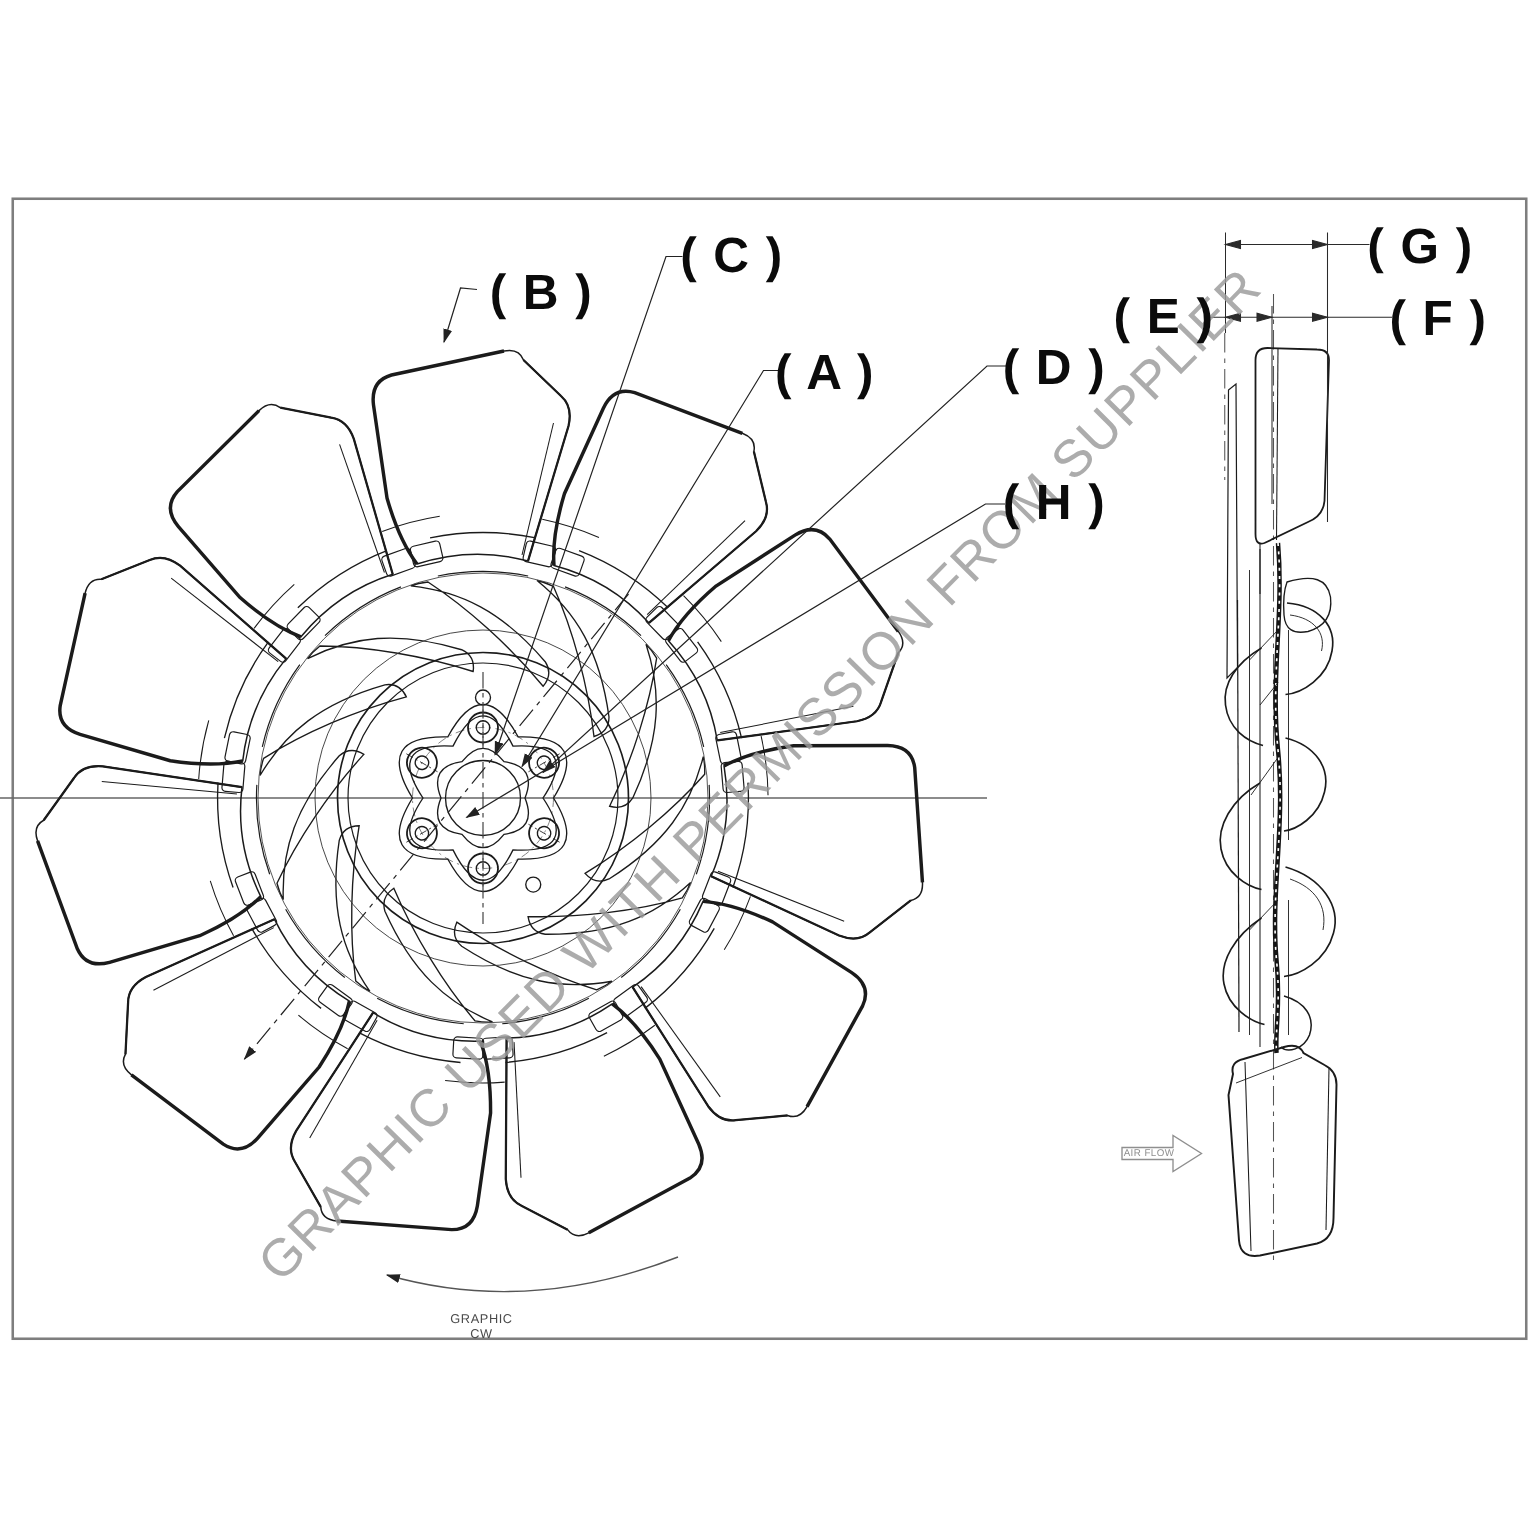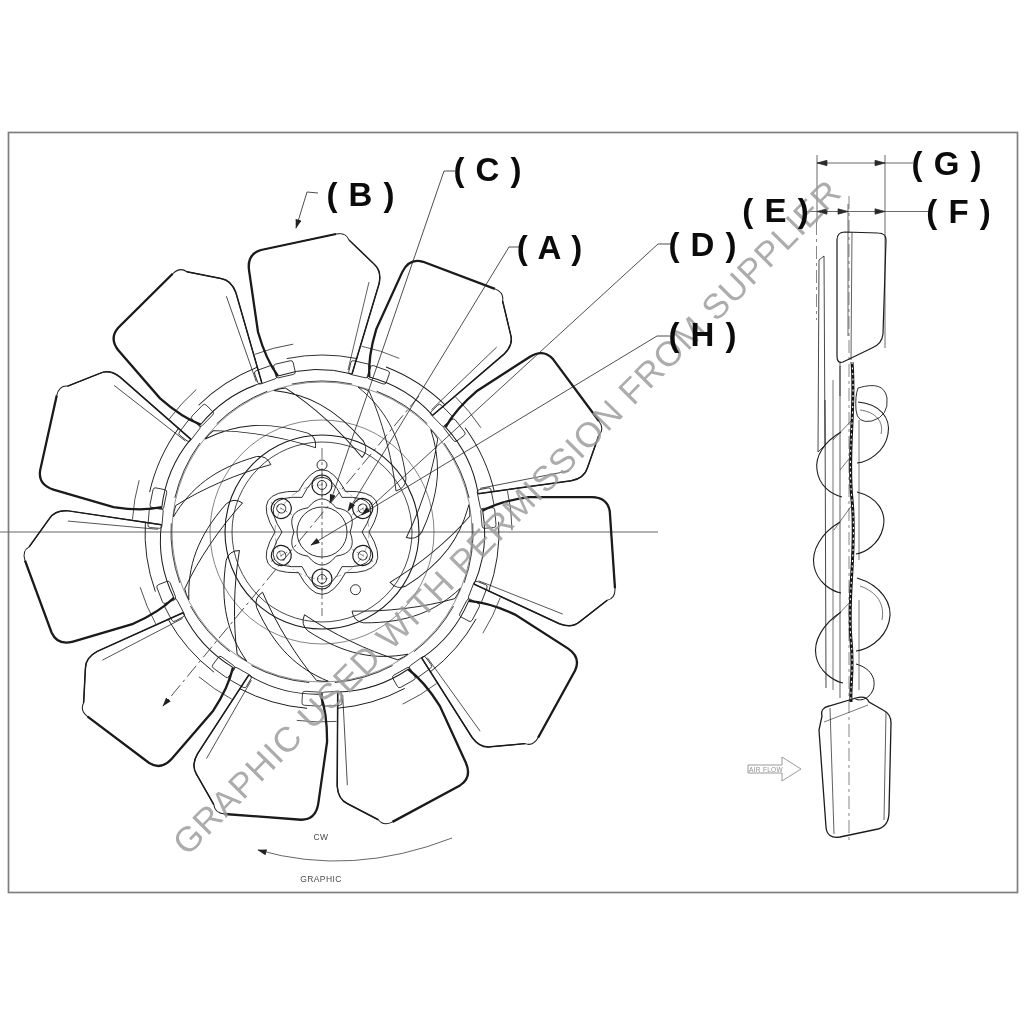--- a/index.html
+++ b/index.html
@@ -184,17 +184,17 @@
 <div class="callout" style="left:361px;top:195px">( B )</div>
 <div class="callout" style="left:488px;top:170px">( C )</div>
 <div class="callout" style="left:550px;top:248px">( A )</div>
 <div class="callout" style="left:703px;top:245px">( D )</div>
 <div class="callout" style="left:703px;top:335px">( H )</div>
 <div class="callout" style="left:776px;top:211px">( E )</div>
 <div class="callout" style="left:959px;top:212px">( F )</div>
 <div class="callout" style="left:947px;top:164px">( G )</div>
 
 <div class="tinytext" style="left:321px;top:879px">GRAPHIC</div>
-<div class="tinytext" style="left:321px;top:837px">CW</div>
+<div class="tinytext" style="left:321px;top:889px">CW</div>
 
 <div class="airflow" style="left:766px;top:769px">AIR FLOW</div>
 
 </div>
 
 </body></html>

